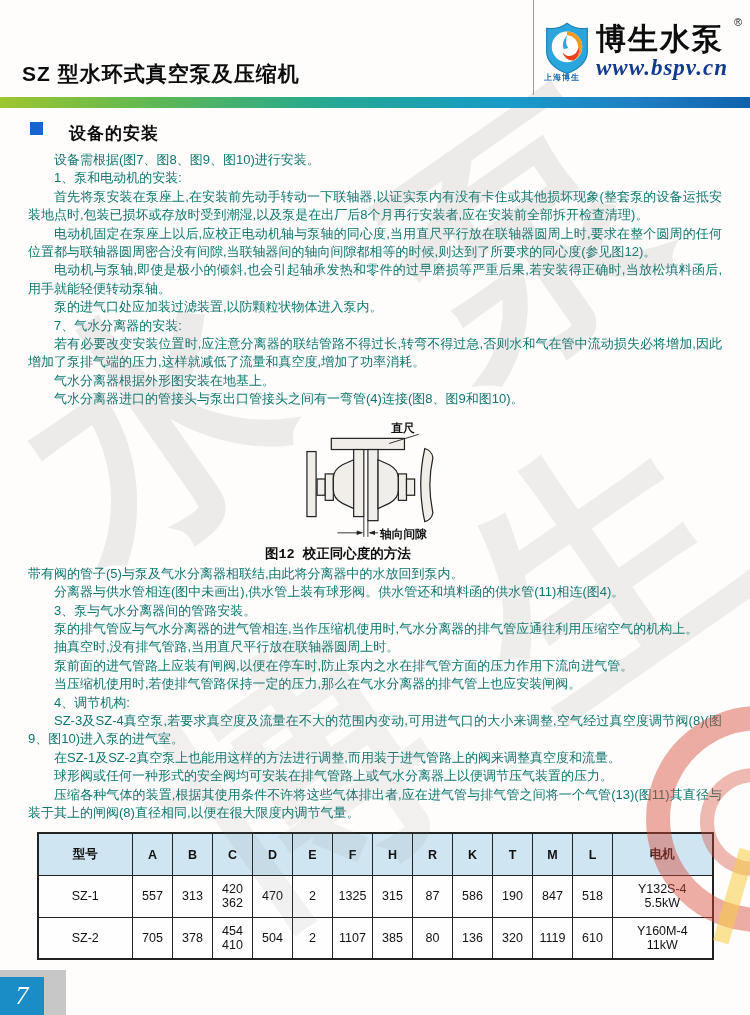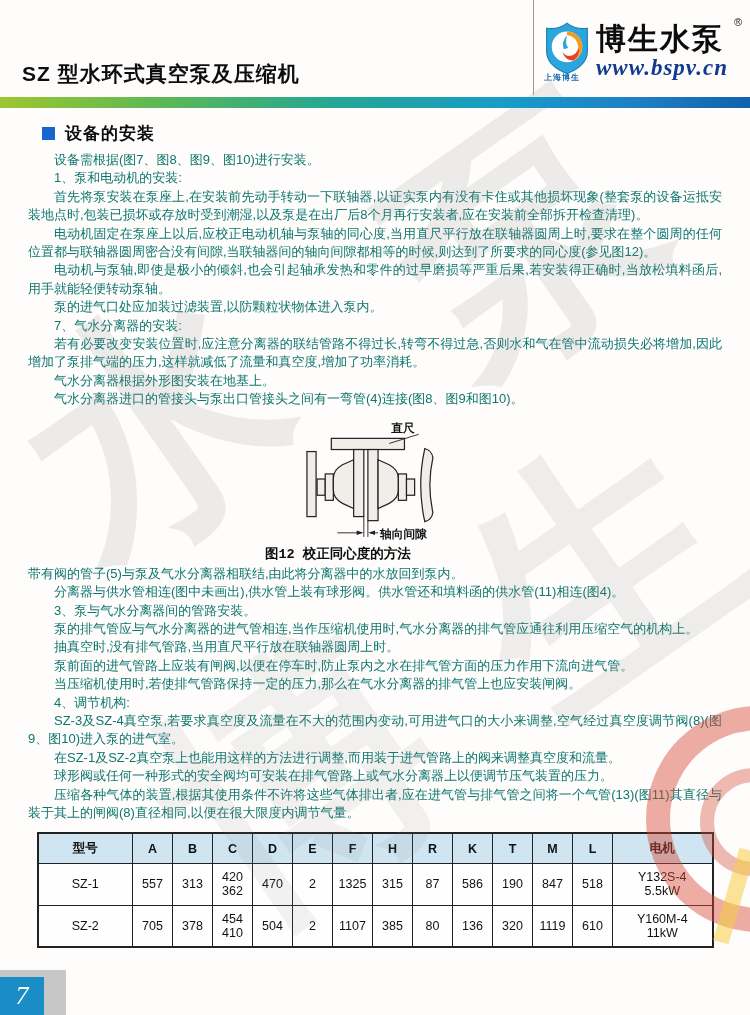--- a/index.html
+++ b/index.html
@@ -26,38 +26,38 @@
   .logo-sub { font-size:8px; font-weight:bold; color:#1566b0; letter-spacing:1px; margin-top:-2px; }
   .logo-texts { margin-left:6px; }
   .brand-row { position:relative; }
   .brand { font-size:30px; font-weight:bold; color:#0c0c0c; letter-spacing:2px; line-height:1.1; }
   .reg { position:absolute; right:-14px; top:-6px; font-size:11px; color:#222; }
   .site { font-size:23px; font-weight:bold; font-style:italic; color:#123a8f; font-family:"Liberation Serif", serif; letter-spacing:1px; }
   .grad-bar { position:absolute; left:0; bottom:0; width:100%; height:11px;
     background:linear-gradient(90deg,#9dc62f 0%,#5bb757 22%,#23a795 45%,#189bc9 68%,#1f7fc2 85%,#1162ae 100%); }
 
   
-  .section-head { display:flex; align-items:center; margin:14px 0 6px 42px; }
+  .section-head { display:flex; margin:14px 0 6px 30px;gap:16px; }
   .blue-square { width:13px; height:13px; background:#1766cd; margin-right:10px; }
   .section-title { font-size:17px; font-weight:bold; color:#0d0d0d; letter-spacing:1px; }
 
   
   .body-block { margin:0 28px; }
   .body-p { font-size:13px; line-height:18.4px; text-align:justify; color:#0f766e; }
   .body-p.ind { text-indent:2em; }
 
   
   .figure-block { width:220px; margin:6px auto 2px; text-align:left; position:relative;font-family:Liberation Mono, monospace; }
   .figure-caption { font-size:13.5px; font-weight:bold; margin-top:2px; color:#0d0d0d; }
   .fig-svg { display:block; margin:0 auto; }
 
   
   .dim-table { border-collapse:collapse; margin:10px auto 0; border:2px solid #222; background:rgba(255,255,255,0.6); }
   .dim-table th, .dim-table td { border:1px solid #222; text-align:center; vertical-align:middle; font-size:12.5px; color:#111; padding:2px 3px; white-space:pre-line; }
-  .dim-table th { background:#cfe6f2; font-weight:bold; height:30px; }
+  .dim-table th { background:#cfe6f2; font-weight:bold; height:42px; }
   .dim-table td { height:42px; font-family:"Liberation Sans", sans-serif; }
   .col-model { width:95px; }
   .col-dim   { width:40px; }
   .col-motor { width:100px; }
 
   
   .footer-band { position:absolute; left:0; bottom:0; width:66px; height:45px; background:#c7c7c7; }
   .page-num-box { position:absolute; left:0; bottom:0; width:44px; height:38px; background:#1b8dc6; display:flex; align-items:center; justify-content:center; }
   .page-num { color:#fff; font-size:26px; font-style:italic; font-family:"Liberation Serif", serif; }
 </style>

